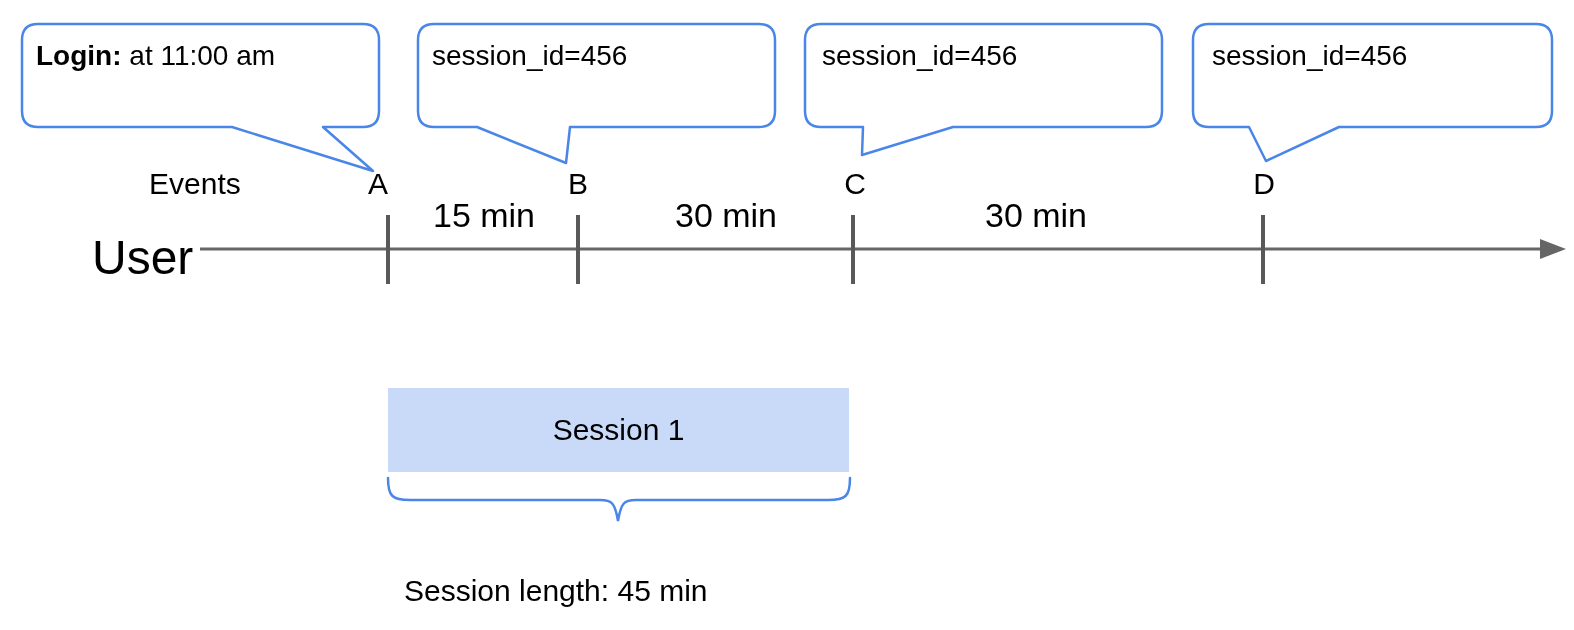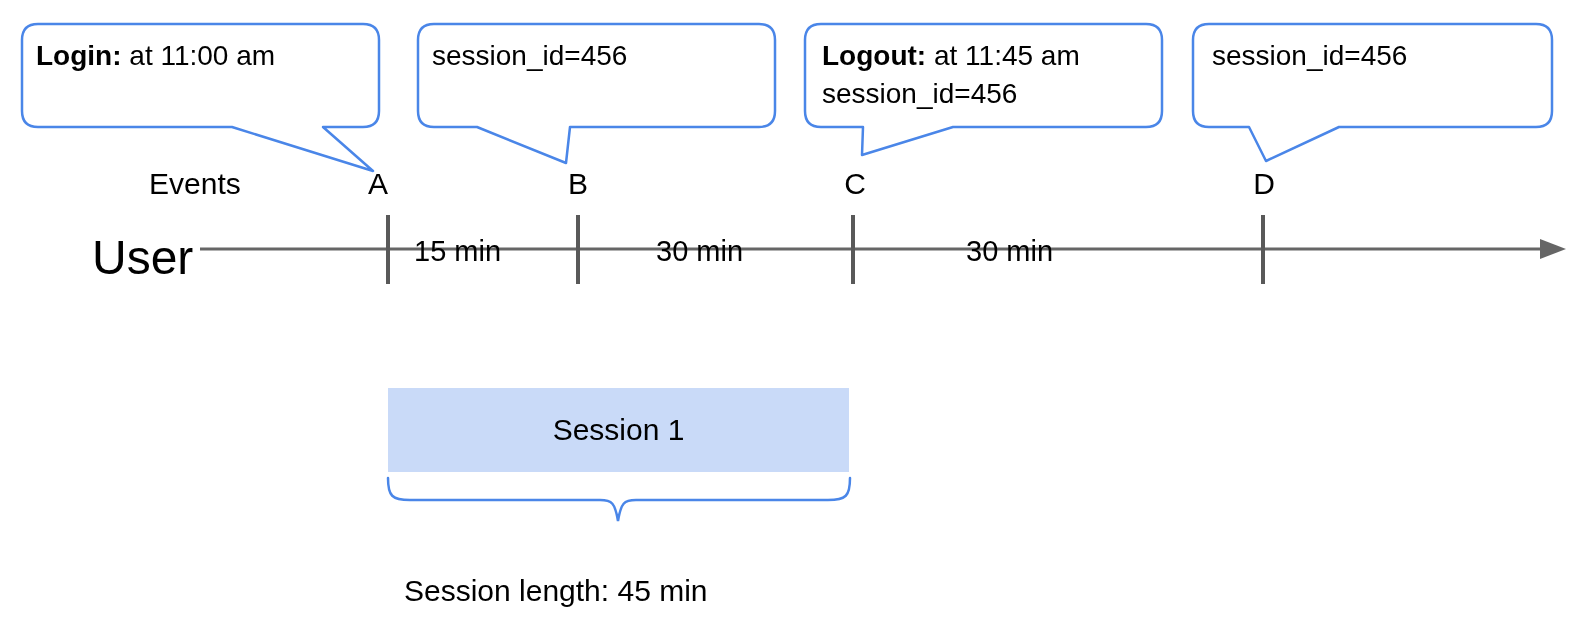--- a/index.html
+++ b/index.html
@@ -13,21 +13,21 @@
     width:1574px;height:630px;position:relative;background:#ffffff;
     font-family:"Liberation Sans","DejaVu Sans",sans-serif;color:#000;
     overflow:hidden;
   }
   .abs{position:absolute;}
   svg.canvas{position:absolute;left:0;top:0;z-index:1;}
   .txt{position:absolute;z-index:2;white-space:nowrap;}
   .bubble-text{font-size:28px;line-height:38px;}
   .bubble-text .b{font-weight:bold;}
   .marker{font-size:30px;width:60px;text-align:center;top:168px;line-height:32px;}
-  .interval{font-size:29px;width:140px;text-align:left;top:200px;line-height:30px;margin-top:36px;}
+  .interval{font-size:34px;width:140px;text-align:center;top:200px;line-height:30px;}
   .events-label{font-size:30px;width:140px;text-align:left;top:168px;line-height:32px;}
   .user-label{font-size:48px;left:92px;top:238px;line-height:40px;}
   .session-bar{
     left:388px;top:368px;width:461px;height:84px;z-index:2;
     background:var(--session-fill);
     display:flex;align-items:center;justify-content:center;
     font-size:30px;
     margin-top:20px;
   }
   .session-length{font-size:30px;width:420px;text-align:left;left:404px;top:574px;line-height:34px;}
@@ -57,21 +57,20 @@
   <path d="M388,478 C388,496 392,500 410,500 L600,500 C612,500 615,503 618,521 C621,503 624,500 636,500 L828,500 C846,500 850,496 850,478" fill="none" stroke="#4a86e8" stroke-width="2.5" stroke-linecap="round"></path>
 </svg>
 
 <div class="txt bubble-text" style="left:36px;top:37px;">
   <div><span class="b">Login:</span><span> at 11:00 am</span></div>
 </div>
 <div class="txt bubble-text" style="left:432px;top:37px;">
   <div>session_id=456</div>
 </div>
 <div class="txt bubble-text" style="left:822px;top:37px;">
-  <div><span class="b">Logout:</span><span> at 11:45 am</span></div>
   <div>session_id=456</div>
 </div>
 <div class="txt bubble-text" style="left:1212px;top:37px;">
   <div>session_id=456</div>
 </div>
 
 <div class="txt events-label" style="left:149px;">Events</div>
 <div class="txt marker" style="left:348px;">A</div>
 <div class="txt marker" style="left:548px;">B</div>
 <div class="txt marker" style="left:825px;">C</div>

